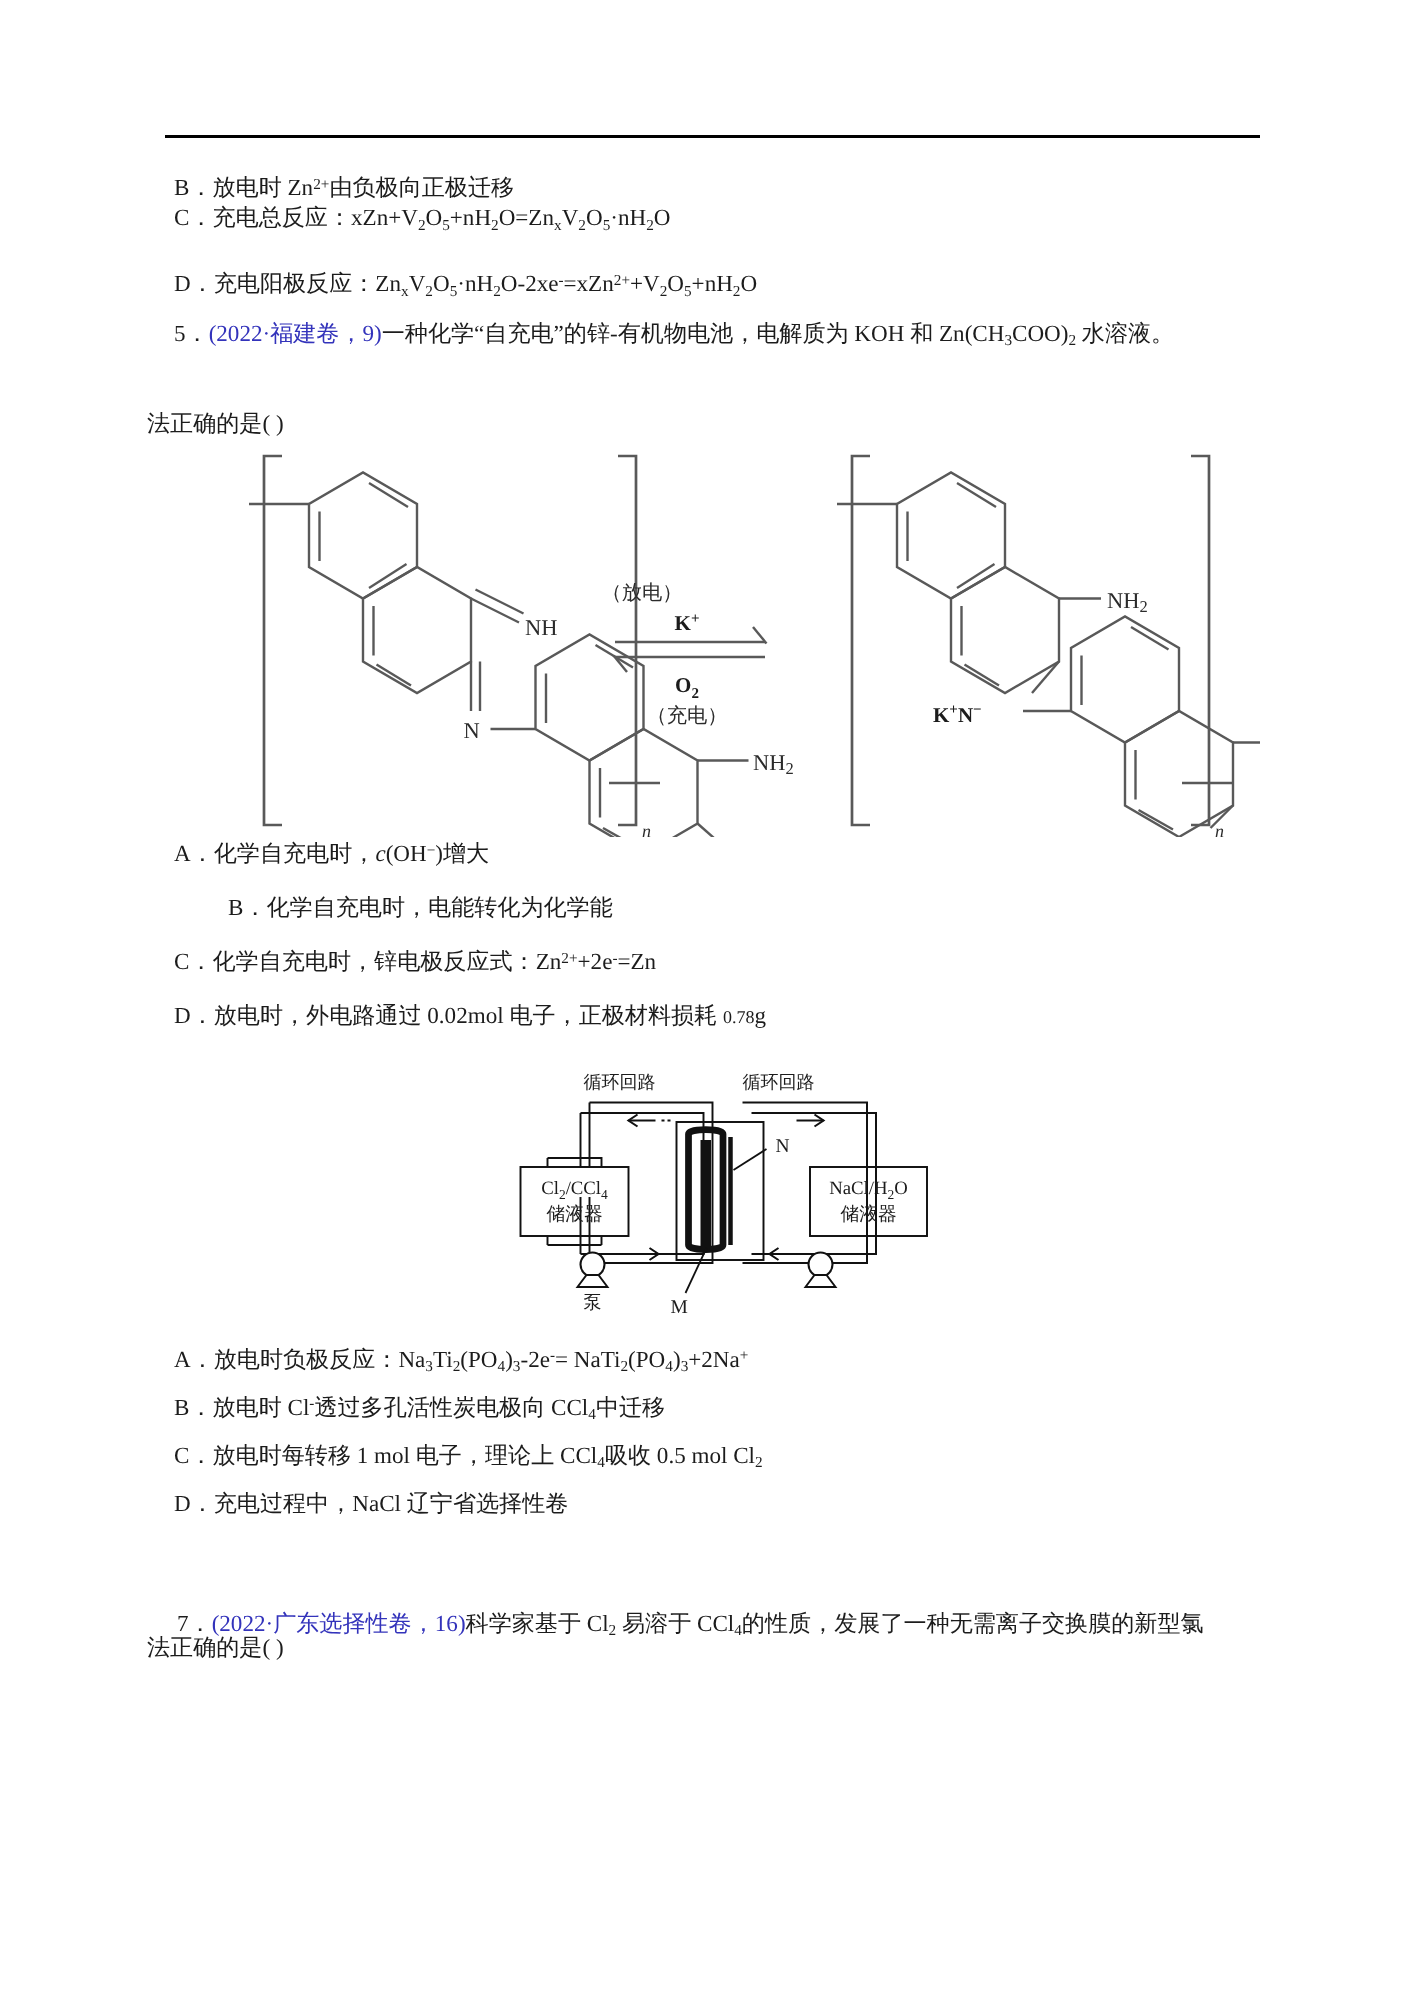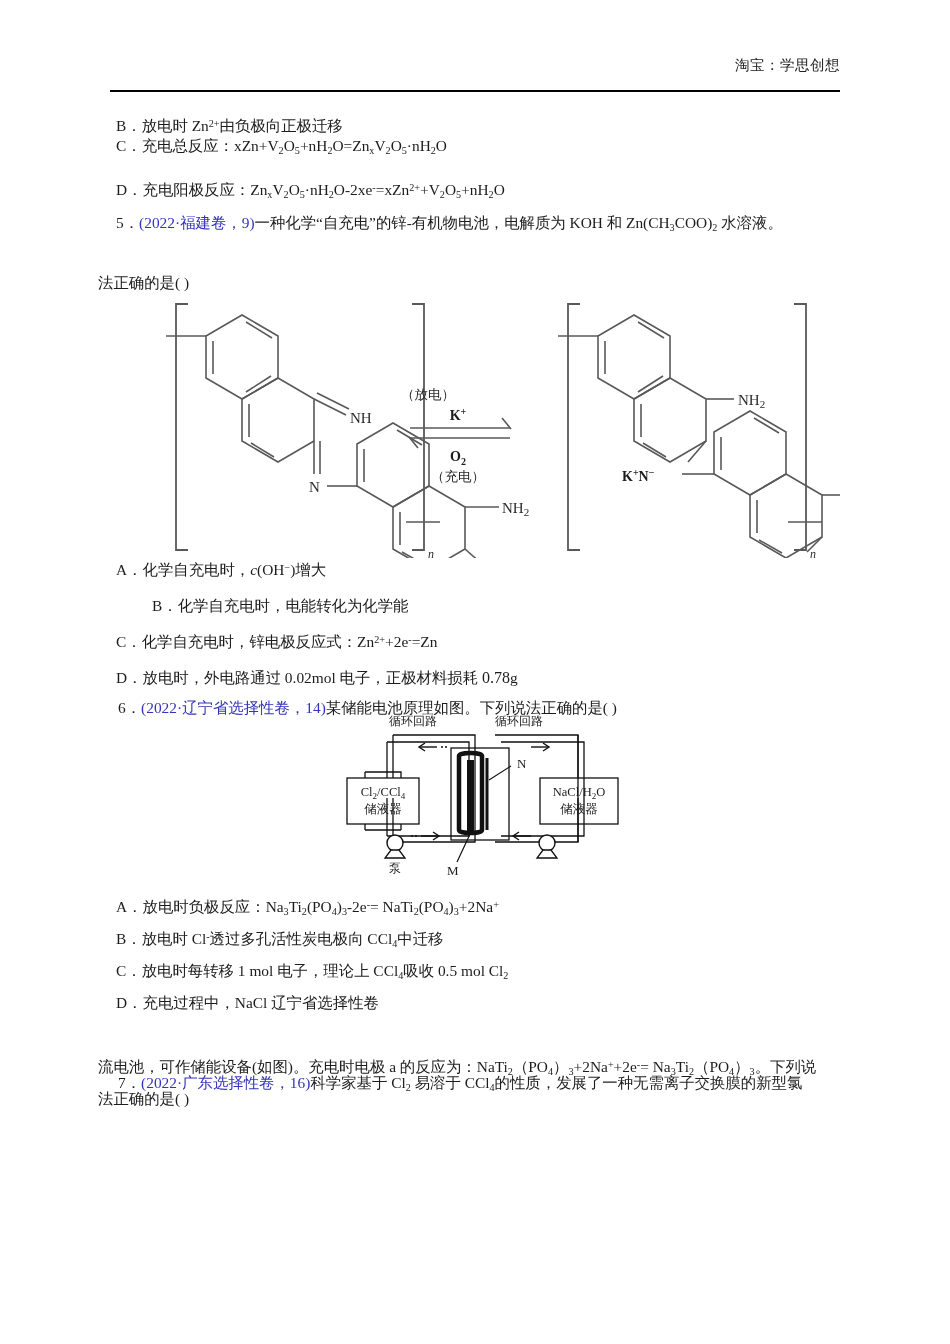--- a/index.html
+++ b/index.html
@@ -79,21 +79,20 @@
 
   .chem-text {
     font-family: "Liberation Serif", "DejaVu Serif", serif;
   }
 </style>
 </head>
 <body>
 
 <div class="page">
 
-  <div class="header">淘宝：学思创想</div>
   <div class="header-rule"></div>
 
   <div class="opt" style="top:118px;">
     B．放电时 Zn<sup>2+</sup>由负极向正极迁移
   </div>
   <div class="opt" style="top:138px;">
     C．充电总反应：xZn+V<sub>2</sub>O<sub>5</sub>+nH<sub>2</sub>O=Zn<sub>x</sub>V<sub>2</sub>O<sub>5</sub>·nH<sub>2</sub>O
   </div>
   <div class="opt" style="top:182px;">
     D．充电阳极反应：Zn<sub>x</sub>V<sub>2</sub>O<sub>5</sub>·nH<sub>2</sub>O-2xe<sup>-</sup>=xZn<sup>2+</sup>+V<sub>2</sub>O<sub>5</sub>+nH<sub>2</sub>O
@@ -206,26 +205,23 @@
   <div class="opt" style="top:562px;">
     A．化学自充电时，<span class="ital">c</span>(OH<sup>−</sup>)增大
   </div>
   <div class="opt" style="top:598px;margin-left:36px;">
     B．化学自充电时，电能转化为化学能
   </div>
   <div class="opt" style="top:634px;">
     C．化学自充电时，锌电极反应式：Zn<sup>2+</sup>+2e<sup>-</sup>=Zn
   </div>
   <div class="opt" style="top:670px;">
-    D．放电时，外电路通过 0.02mol 电子，正极材料损耗 <span style="font-size:16px;">0.78</span>g
-  </div>
-
-  <div class="qline" style="left:118px; top:700px;">
-    <span>6．</span><span class="src">(2022·辽宁省选择性卷，14)</span><span>某储能电池原理如图。下列说法正确的是(  )</span>
-  </div>
+    D．放电时，外电路通过 0.02mol 电子，正极材料损耗 <span style="font-size:12px;">0.78</span>g
+  </div>
+
 
   <div class="fig6">
     <svg width="300" height="172" viewBox="0 0 300 172" xmlns="http://www.w3.org/2000/svg" fill="none" stroke="#111111" stroke-width="1.3">
 
       <text x="78" y="13" font-family="Liberation Serif, serif" font-size="12" fill="#1c1c1c" stroke="none" text-anchor="middle">循环回路</text>
       <text x="184" y="13" font-family="Liberation Serif, serif" font-size="12" fill="#1c1c1c" stroke="none" text-anchor="middle">循环回路</text>
 
       <path d="M58,23 L140,23 L140,130 L58,130"></path>
       <path d="M58,23 L58,66 M58,86 L58,130"></path>
       <path d="M52,30 L134,30 L134,124 L52,124"></path>
@@ -294,18 +290,15 @@
   <div class="opt" style="top:963px;">
     C．放电时每转移 1 mol 电子，理论上 CCl<sub>4</sub>吸收 0.5 mol Cl<sub>2</sub>
   </div>
   <div class="opt" style="top:995px;">
     D．充电过程中，NaCl 辽宁省选择性卷
   </div>
 
   <div class="qline" style="left:118px; top:1027px;margin-top:48px;">
     <span>7．</span><span class="src">(2022·广东选择性卷，16)</span>科学家基于 Cl<sub>2</sub> 易溶于 CCl<sub>4</sub>的性质，发展了一种无需离子交换膜的新型氯
   </div>
-  <div class="qline flush" style="top:1059px;">
-    流电池，可作储能设备(如图)。充电时电极 a 的反应为：NaTi<sub>2</sub>（PO<sub>4</sub>）<sub>3</sub>+2Na<sup>+</sup>+2e<sup>-</sup>= Na<sub>3</sub>Ti<sub>2</sub>（PO<sub>4</sub>）<sub>3</sub>。下列说
-  </div>
   <div class="qline flush" style="top:1091px;">法正确的是(  )</div>
 
 </div>
 
 </body></html>

